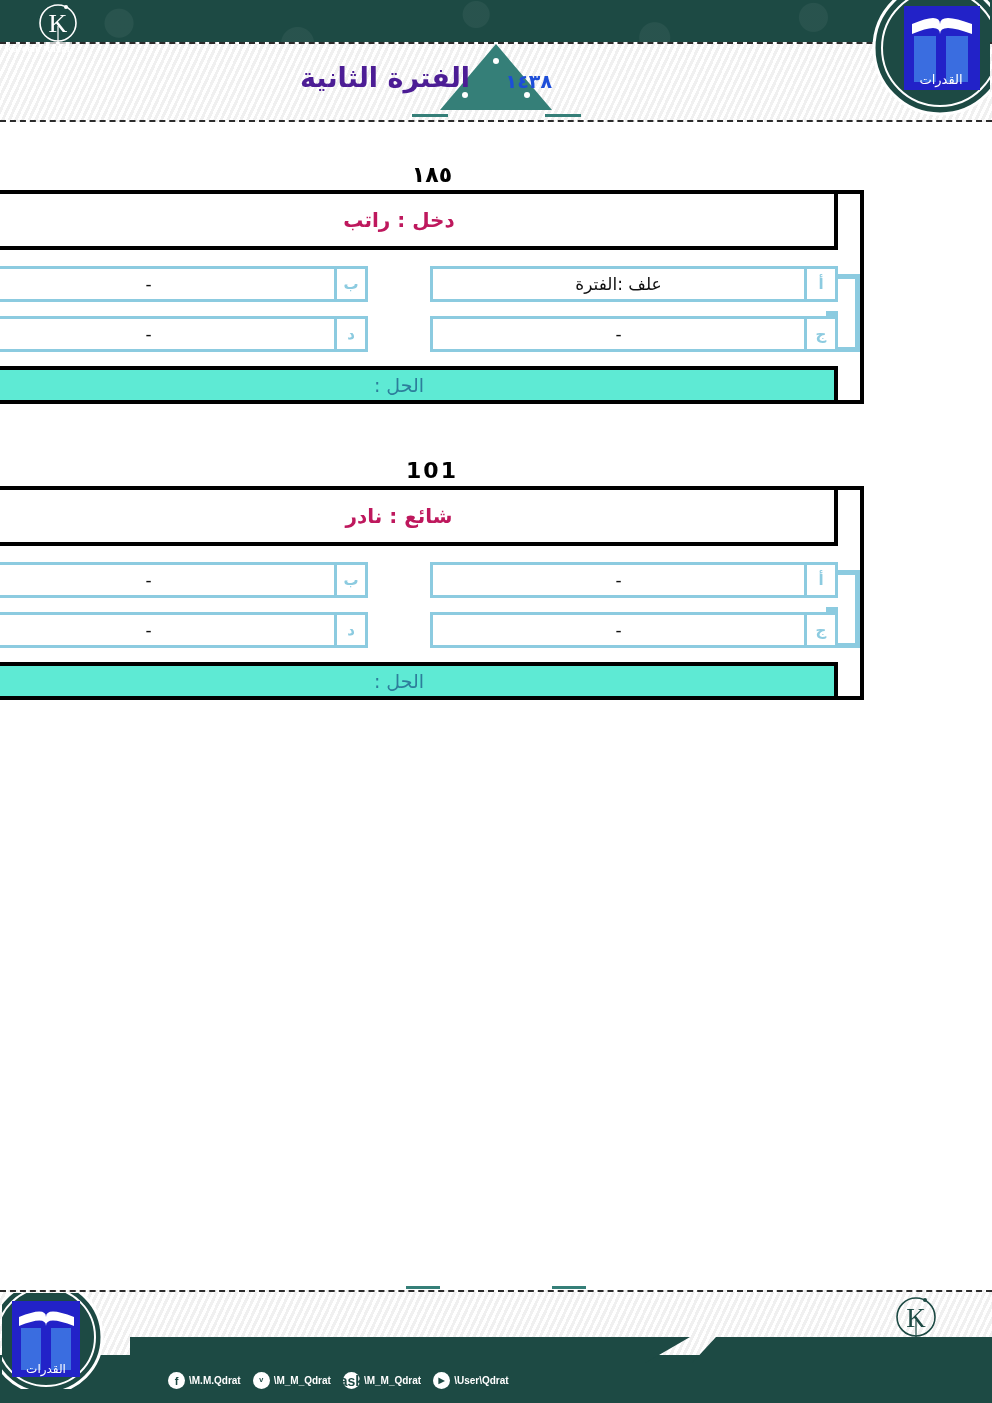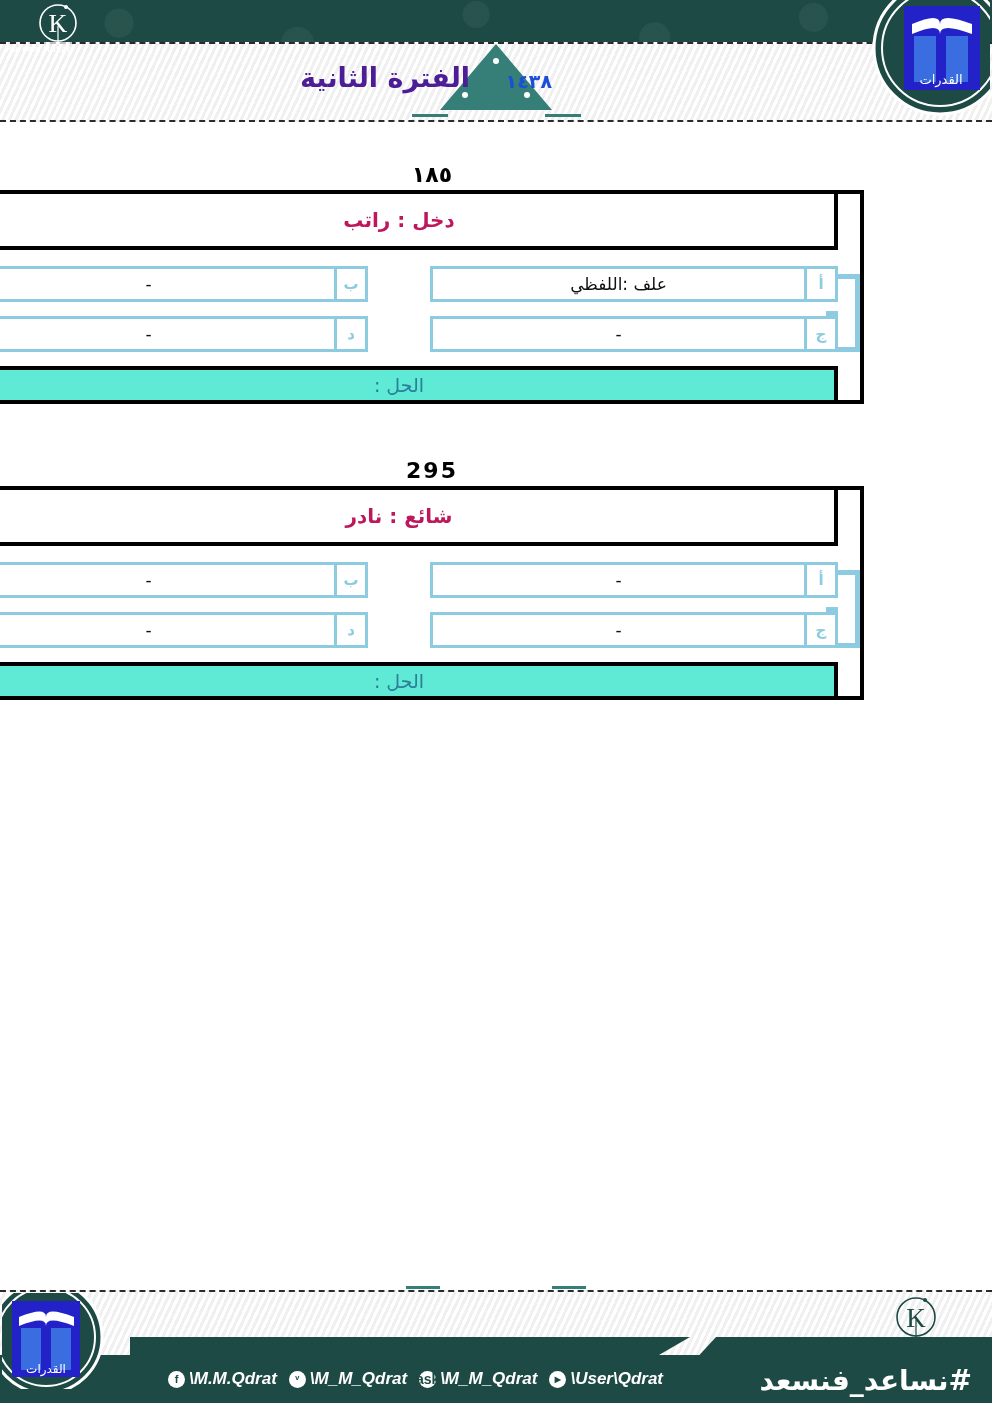--- a/index.html
+++ b/index.html
@@ -408,26 +408,25 @@
     display: flex;
     align-items: center;
     justify-content: center;
     font-size: 11px;
     font-weight: bold;
     color: #1d4a44;
     font-family: "Liberation Sans", sans-serif;
     flex: none;
   }
   .social-handle {
-    font-size: 17px;
+    font-size: 10px;
     font-weight: bold;
     color: #ffffff;
     font-family: "Liberation Sans", sans-serif;
     white-space: nowrap;
-    font-style: italic;
   }
 
   .book-logo-footer {
     position: absolute;
     bottom: 14px; left: 2px;
     width: 118px;
     height: 96px;
     z-index: 5;
   }
 
@@ -515,21 +514,21 @@
       <div class="inner-bracket left">
           <span class="istub"></span>
         </div>
       <div class="inner-bracket right">
           <span class="istub"></span>
         </div>
 
       <div class="option-row">
         <div class="option">
           <div class="option-letter">أ</div>
-          <div class="option-text">علف :اللفظي</div>
+          <div class="option-text">علف :الفترة</div>
         </div>
         <div class="option">
           <div class="option-letter">ب</div>
           <div class="option-text">-</div>
         </div>
       </div>
 
       <div class="option-row">
         <div class="option">
           <div class="option-letter">ج</div>
@@ -542,21 +541,21 @@
       </div>
     </div>
 
     <div class="solution-box">
       <span class="solution-text">الحل :</span>
     </div>
   </div>
 
   <div class="q-gap"></div>
 
-  <div class="qnumber">295</div>
+  <div class="qnumber">101</div>
 
   <div class="question-block">
     <div class="outer-bracket left">
         <span class="stub"></span>
       </div>
     <div class="outer-bracket right">
         <span class="stub"></span>
       </div>
 
     <div class="stem-box">
@@ -615,21 +614,20 @@
       <line x1="36" y1="45" x2="68" y2="45" stroke="#1d4a44" stroke-width="1.4"></line>
       <circle cx="61" cy="6" r="2" fill="#1d4a44"></circle>
     </svg>
     <div class="klf-name">Kareem Ra'fat</div>
   </div>
 
   <div class="footer-dark-band"></div>
   <div class="footer-dark-taper"></div>
   <div class="footer-dark-right-slab"></div>
 
-  <div class="hashtag">#نساعد_فنسعد</div>
 
   <div class="social-row">
     <div class="social-item">
       <span class="social-icon">f</span>
       <span class="social-handle">\M.M.Qdrat</span>
     </div>
     <div class="social-item">
       <span class="social-icon">ᵛ</span>
       <span class="social-handle">\M_M_Qdrat</span>
     </div>

